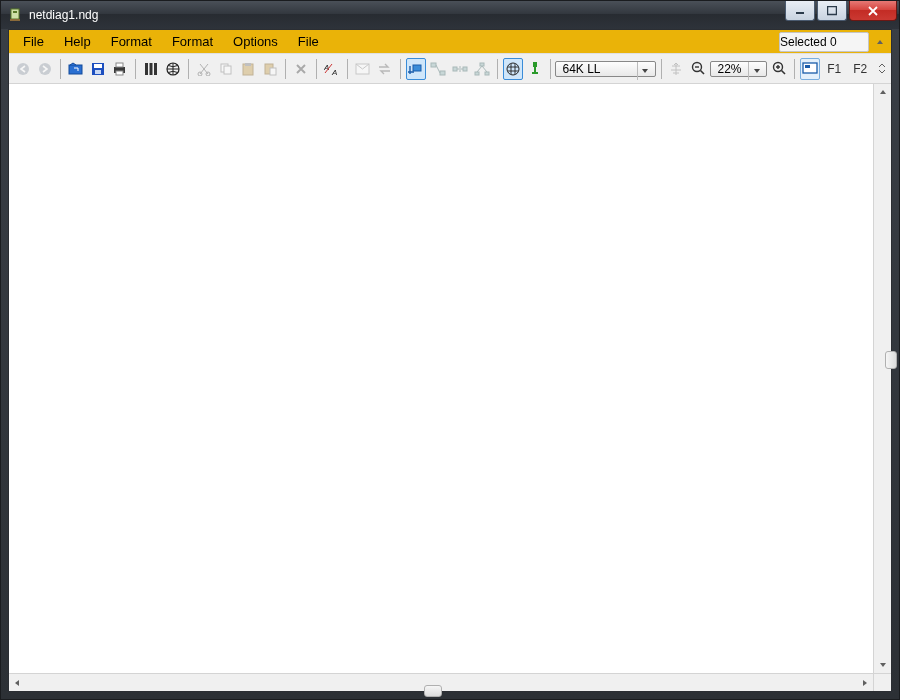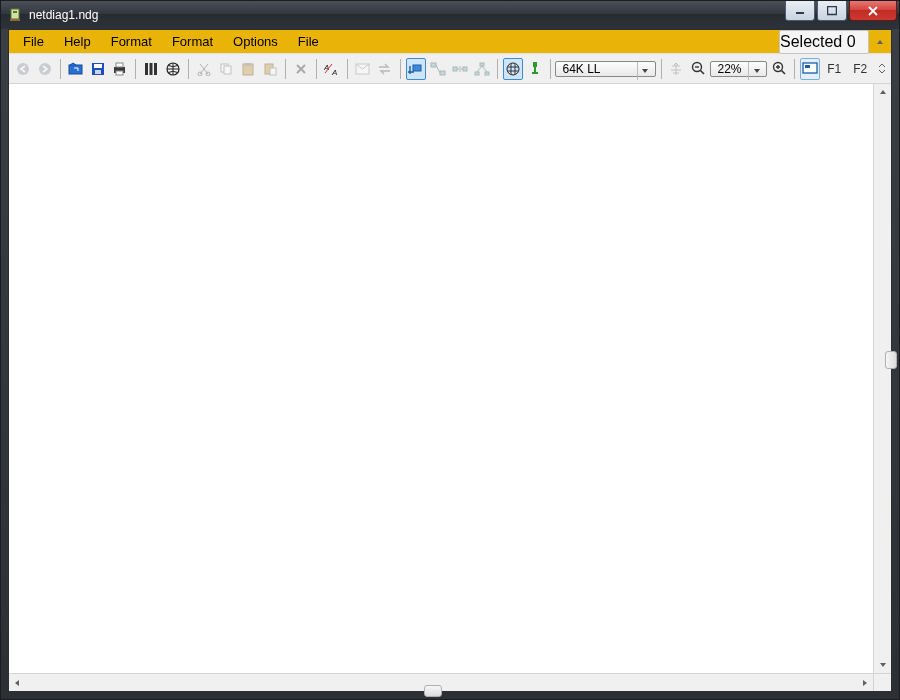--- a/index.html
+++ b/index.html
@@ -52,21 +52,21 @@
   }
   .menubar {
     height: 24px;
     background: #eab308;
     display: flex; align-items: center;
     padding: 0 4px;
     border-bottom: 1px solid #e0e0e0;
   }
   .menuitem { padding: 3px 10px; font-size: 13px; color: #000; cursor: default; }
   .status-right {
-    margin-left: auto; font-size: 16px; color: #000;
+    margin-left: auto; font-size: 12px; color: #000;
     padding: 2px 0;
     border: 1px solid #c5c5c5; border-radius: 2px;
     background: #f5f5f5;
     min-width: 90px;
   }
   .toolbar {
     height: 30px;
     background: #f0f0f0;
     display: flex; align-items: center;
     padding: 0 4px;

